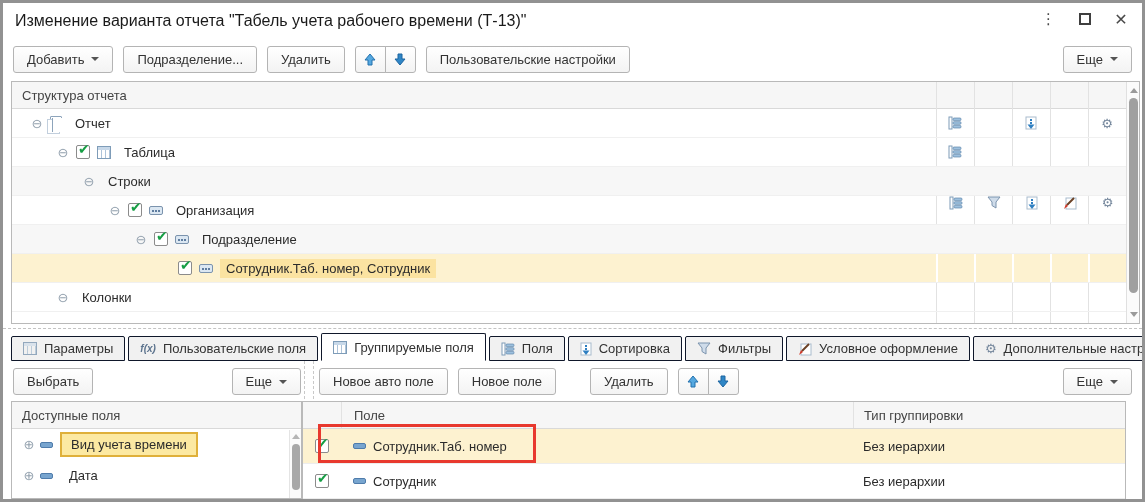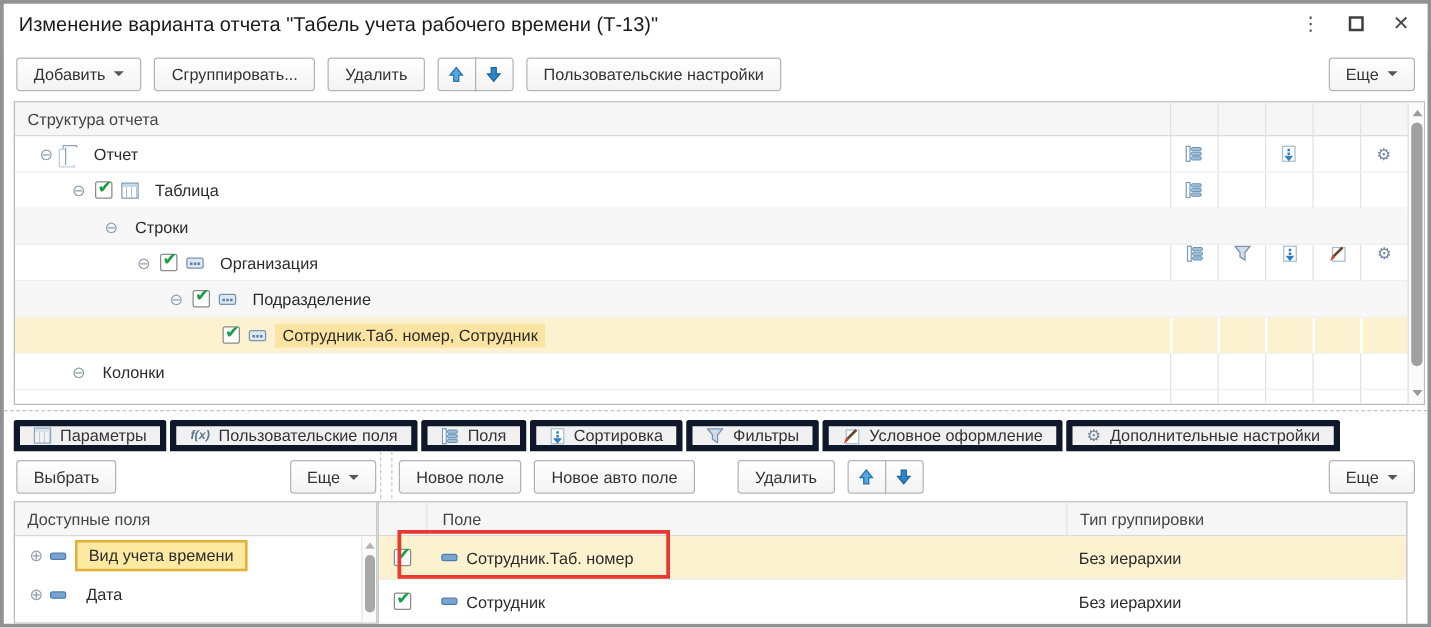--- a/index.html
+++ b/index.html
@@ -75,21 +75,21 @@
   .vscroll .arr.up{top:6px;border-bottom:5px solid #9a9a9a;}
   .vscroll .arr.down{bottom:6px;border-top:5px solid #9a9a9a;}
   .vscroll .thumb{position:absolute;left:2px;width:9px;border-radius:5px;background:#a0a0a0;}
   
   .hsplit{position:absolute;left:0;right:0;top:325px;border-top:1px dashed #c3c3c3;}
   .vsplit{position:absolute;left:301px;top:358px;bottom:0;width:10px;
           border-left:1px dashed #c9c9c9;border-right:1px dashed #c9c9c9;cursor:col-resize;}
   
   .tabs{position:absolute;left:8px;right:8px;top:330px;height:28px;display:flex;align-items:flex-end;gap:3px;}
   .tab{height:25px;padding:0 11px;display:inline-flex;align-items:center;gap:7px;font-size:13px;color:#333;
-       background:#f1f1f1;border:5px solid #0f172a;border-radius:2px 2px 0 0;cursor:pointer;white-space:nowrap;}
+       background:#f1f1f1;border:1px solid #0f172a;border-radius:2px 2px 0 0;cursor:pointer;white-space:nowrap;}
   .tab.active{height:28px;background:#fff;border-bottom:1px solid #fff;}
   
   .lpanel-toolbar{position:absolute;left:10px;top:365px;width:288px;display:flex;align-items:center;}
   .rpanel-toolbar{position:absolute;left:316px;right:10px;top:365px;display:flex;align-items:center;gap:10px;}
   .avail{left:8px;top:398px;width:291px;height:98px;}
   .avail .phead{padding-left:10px;}
   .lrow{height:31px;display:flex;align-items:center;font-size:13px;color:#2b2b2b;padding-left:10px;cursor:default;}
   .lrow .expander{margin-right:4px;}
   .annot-y{background:#fce9a2;border:2px solid #dfb03a;padding:3px 9px;}
   .plain-lbl{padding:3px 9px;}
@@ -123,21 +123,21 @@
       <div class="wc wc-close">✕</div>
     </div>
   </div>
 
   <div class="toolbar">
     <button class="btn">
       <span>Добавить</span>
       <span class="caret"></span>
     </button>
     <button class="btn">
-      <span>Сгруппировать...</span>
+      <span>Подразделение...</span>
     </button>
     <button class="btn">
       <span>Удалить</span>
     </button>
     <span class="btn-pair">
       <button class="btn">
         <svg class="svgi" width="12" height="13" viewBox="0 0 12 13">
             <path d="M6 1 L11 7 H8 V12 H4 V7 H1 Z" fill="#55a8e0" stroke="#2371ad" stroke-width="1"></path>
           </svg>
       </button>
@@ -314,20 +314,26 @@
     <div class="tab">
       <span class="mi" style="margin-right:0">
           <span class="icon-table" style="border-color:#93a8bd;background:linear-gradient(#d9e2eb 0 3px,rgba(0,0,0,0) 3px),repeating-linear-gradient(90deg,rgba(0,0,0,0) 0 3px,#bcccda 3px 4px);"></span>
         </span>
       <span>Параметры</span>
     </div>
     <div class="tab">
       <span class="icon-fx">f(x)</span>
       <span>Пользовательские поля</span>
     </div>
+    <div class="tab active">
+      <span class="mi" style="margin-right:0">
+          <span class="icon-table"></span>
+        </span>
+      <span>Группируемые поля</span>
+    </div>
     <div class="tab">
       <svg class="svgi" width="14" height="14" viewBox="0 0 14 14">
           <rect x="1" y="1" width="3" height="12" fill="#fff" stroke="#7e9cb8"></rect>
           <rect x="5" y="2" width="8" height="2.6" rx="1" fill="#9dc0de" stroke="#5e87ac" stroke-width="0.7"></rect>
           <rect x="5" y="5.7" width="8" height="2.6" rx="1" fill="#9dc0de" stroke="#5e87ac" stroke-width="0.7"></rect>
           <rect x="5" y="9.4" width="8" height="2.6" rx="1" fill="#9dc0de" stroke="#5e87ac" stroke-width="0.7"></rect>
         </svg>
       <span>Поля</span>
     </div>
     <div class="tab">
@@ -390,24 +396,24 @@
     <div class="sb-mini">
       <span class="arr"></span>
       <span class="thumb"></span>
     </div>
   </div>
 
   <div class="vsplit"></div>
 
   <div class="rpanel-toolbar">
     <button class="btn">
+      <span>Новое авто поле</span>
+    </button>
+    <button class="btn">
       <span>Новое поле</span>
-    </button>
-    <button class="btn">
-      <span>Новое авто поле</span>
     </button>
     <span style="width:14px;"></span>
     <button class="btn">
       <span>Удалить</span>
     </button>
     <span class="btn-pair">
       <button class="btn">
         <svg class="svgi" width="12" height="13" viewBox="0 0 12 13">
             <path d="M6 1 L11 7 H8 V12 H4 V7 H1 Z" fill="#55a8e0" stroke="#2371ad" stroke-width="1"></path>
           </svg>

